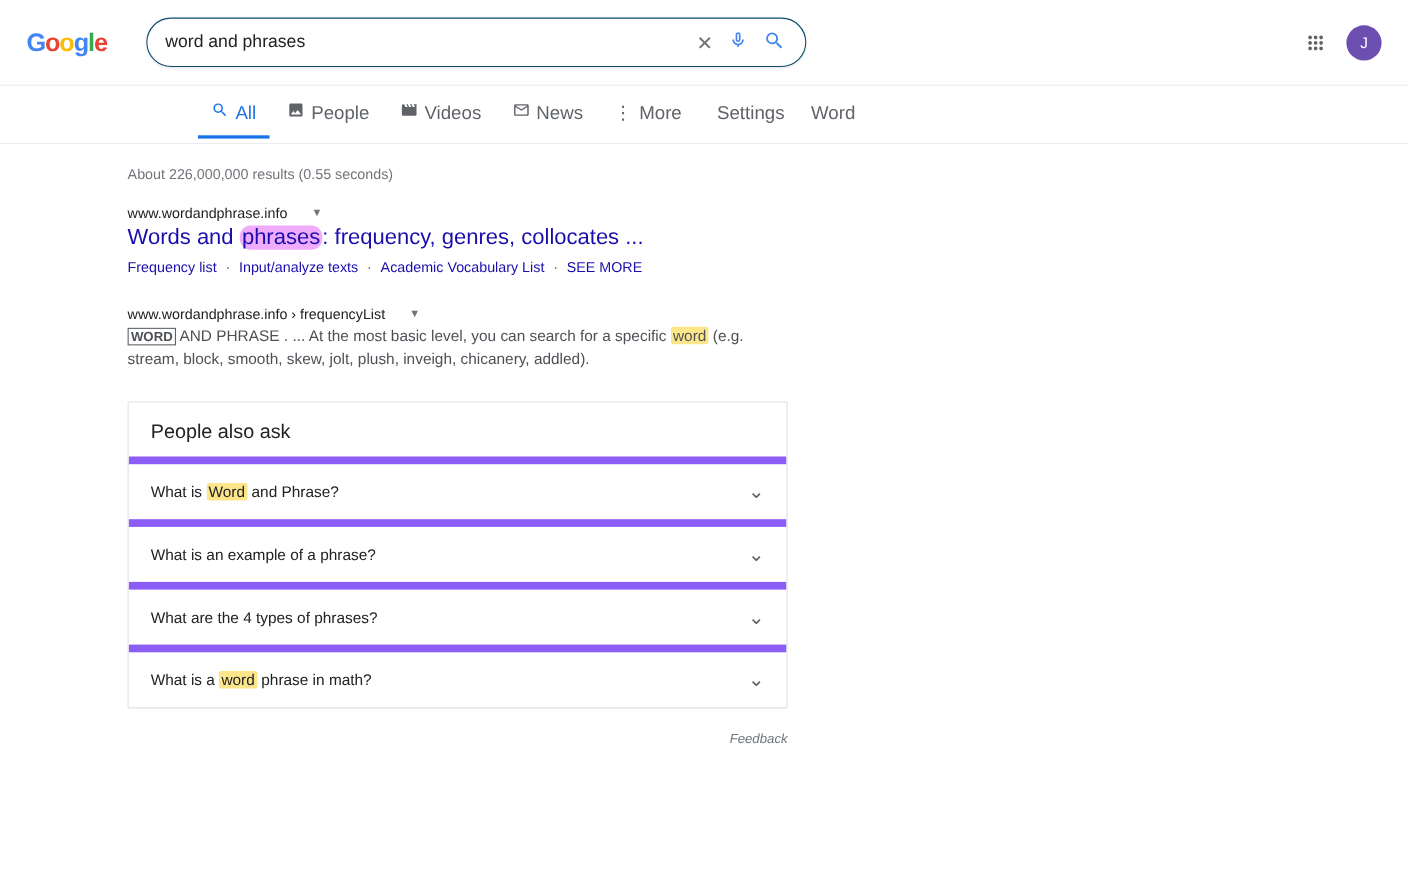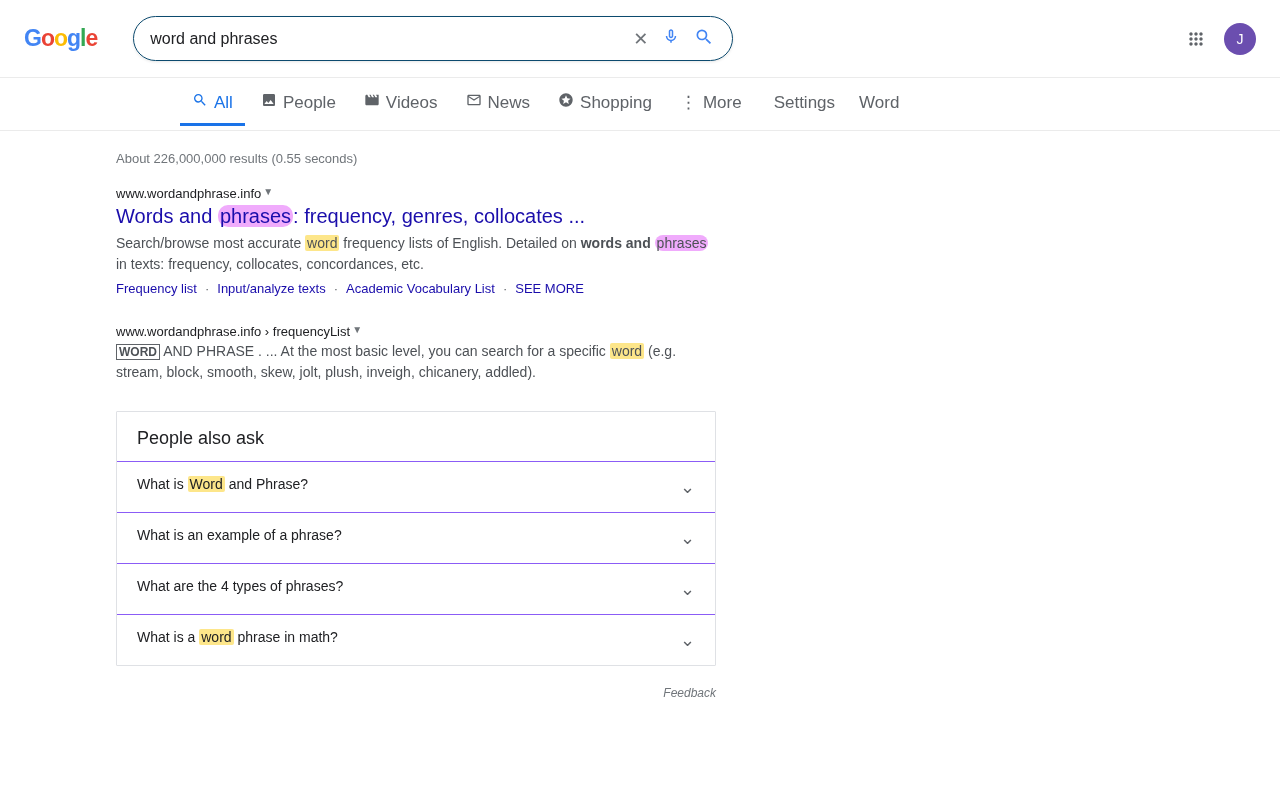--- a/index.html
+++ b/index.html
@@ -31,34 +31,34 @@
     .nav-tab { display: flex; align-items: center; gap: 6px; padding: 10px 12px; cursor: pointer; color: #5f6368; font-size: 17px; border-bottom: 3px solid transparent; text-decoration: none; }
     .nav-tab.active { color: #1a73e8; border-bottom: 3px solid #1a73e8; }
     .nav-tab svg { width: 16px; height: 16px; }
 
     
     .main { padding: 20px 116px; }
     .results-count { color: #70757a; font-size: 13px; margin-bottom: 20px; }
 
     
     .result-item { margin-bottom: 28px; max-width: 600px; }
-    .result-url { color: #202124; font-size: 13px; margin-bottom: 2px; display: flex; gap: 2px; }
+    .result-url { color: #202124; font-size: 13px; margin-bottom: 2px; display: flex; align-items: center; gap: 22px; }
     .result-url-arrow { color: #70757a; font-size: 10px; }
     .result-title { font-size: 20px; color: #1a0dab; cursor: pointer; margin-bottom: 4px; line-height: 1.3; }
     .result-snippet { font-size: 14px; color: #4d5156; line-height: 1.5; }
     .highlight-purple { background: #f0abfc; padding: 0 2px; border-radius: 10px; }
     .highlight-yellow { background: #fde68a; padding: 0 2px; border-radius: 2px; }
     .result-links { display: flex; gap: 8px; margin-top: 6px; font-size: 13px; color: #1a0dab; }
     .result-links a { color: #1a0dab; cursor: pointer; text-decoration: none; }
     .result-links span { color: #5f6368; }
 
     
     .paa-box { border: 1px solid #dfe1e5; border-radius: 1px; max-width: 600px; margin-bottom: 20px; overflow: hidden; }
     .paa-title { font-size: 18px; font-weight: 400; padding: 16px 20px 12px; }
-    .paa-item { border-top: 1px solid #8b5cf6; display: flex; justify-content: space-between; padding: 14px 20px; cursor: pointer; font-size: 14px; color: #202124; }
+    .paa-item { border-top: 7px solid #8b5cf6; display: flex; justify-content: space-between; align-items: center; padding: 14px 20px; cursor: pointer; font-size: 14px; color: #202124; }
     .paa-chevron { color: #5f6368; font-size: 18px; }
     .paa-word-highlight { background: #fde68a; padding: 0 2px; border-radius: 2px; }
 
     .feedback { text-align: right; max-width: 600px; color: #70757a; font-size: 12px; font-style: italic; margin-top: 8px; }
   </style>
 </head>
 <body>
 
 <div class="header">
   <div class="logo">
@@ -127,28 +127,20 @@
   </a>
   <a class="nav-tab">
     <span>
       <svg viewBox="0 0 24 24" fill="#5f6368">
           <path d="M20 4H4c-1.1 0-2 .9-2 2v12c0 1.1.9 2 2 2h16c1.1 0 2-.9 2-2V6c0-1.1-.9-2-2-2zm0 14H4V8l8 5 8-5v10zm-8-7L4 6h16l-8 5z"></path>
         </svg>
     </span>
     <span>News</span>
   </a>
   <a class="nav-tab">
-    <span>
-      <svg viewBox="0 0 24 24" fill="#5f6368">
-          <path d="M11.99 2C6.47 2 2 6.48 2 12s4.47 10 9.99 10C17.52 22 22 17.52 22 12S17.52 2 11.99 2zm4.24 16L12 15.45 7.77 18l1.12-4.81-3.73-3.23 4.92-.42L12 5l1.92 4.53 4.92.42-3.73 3.23L16.23 18z"></path>
-        </svg>
-    </span>
-    <span>Shopping</span>
-  </a>
-  <a class="nav-tab">
     <span>⋮</span>
     <span>More</span>
   </a>
   <div style="margin-left: 16px; display: flex; gap: 0;">
     <a class="nav-tab" style="padding-left:0;">
       <span>Settings</span>
     </a>
     <a class="nav-tab">
       <span>Word</span>
     </a>
@@ -158,24 +150,20 @@
 <div class="main">
   <div class="results-count">About 226,000,000 results (0.55 seconds)</div>
 
   <div class="result-item">
     <div class="result-url">
       <span>www.wordandphrase.info</span>
       <span class="result-url-arrow">▼</span>
     </div>
     <div class="result-title">
       Words and <span class="highlight-purple">phrases</span>: frequency, genres, collocates ...
-    </div>
-    <div class="result-snippet">
-      Search/browse most accurate <span class="highlight-yellow">word</span> frequency lists of English. Detailed on <strong>words and</strong> <span class="highlight-purple">phrases</span><br>
-      in texts: frequency, collocates, concordances, etc.
     </div>
     <div class="result-links">
       <a>Frequency list</a>
       <span>·</span>
       <a>Input/analyze texts</a>
       <span>·</span>
       <a>Academic Vocabulary List</a>
       <span>·</span>
       <a>SEE MORE</a>
     </div>

